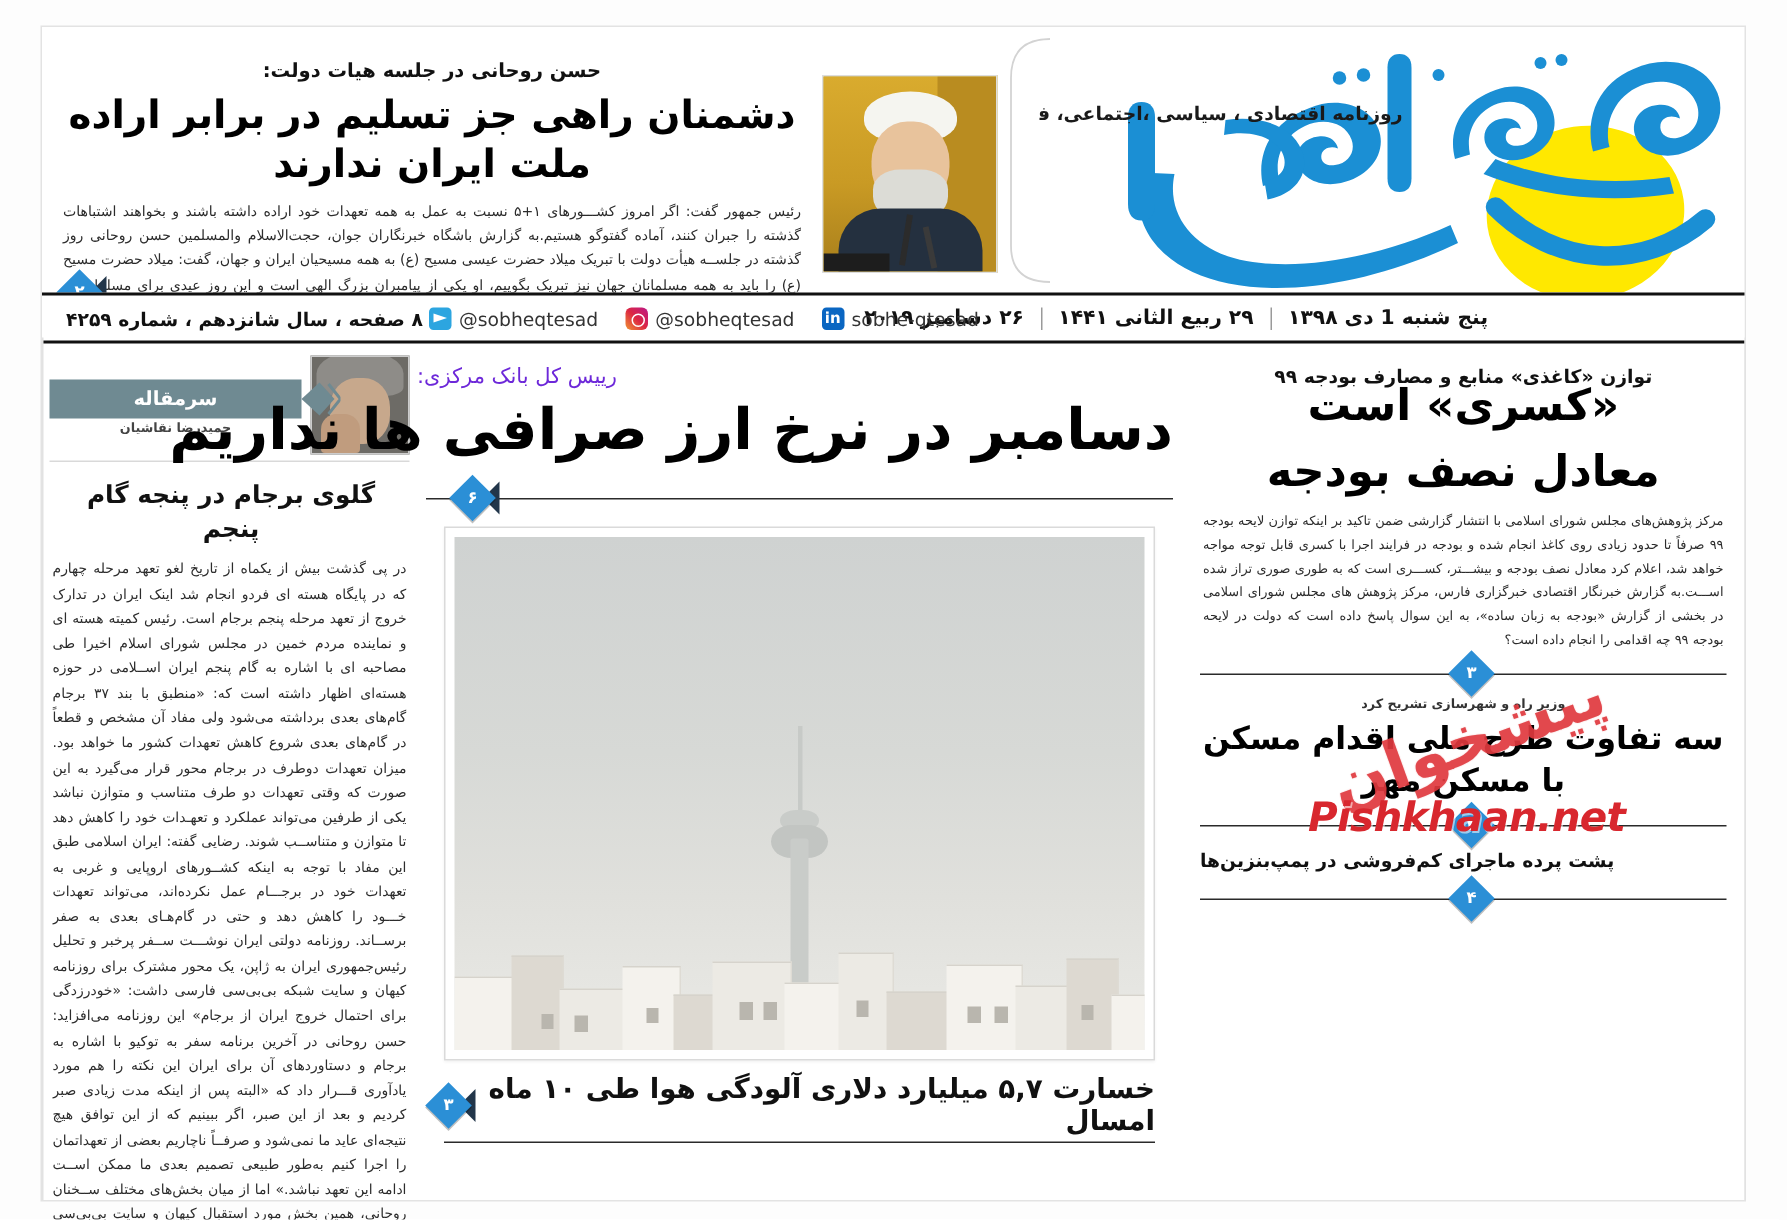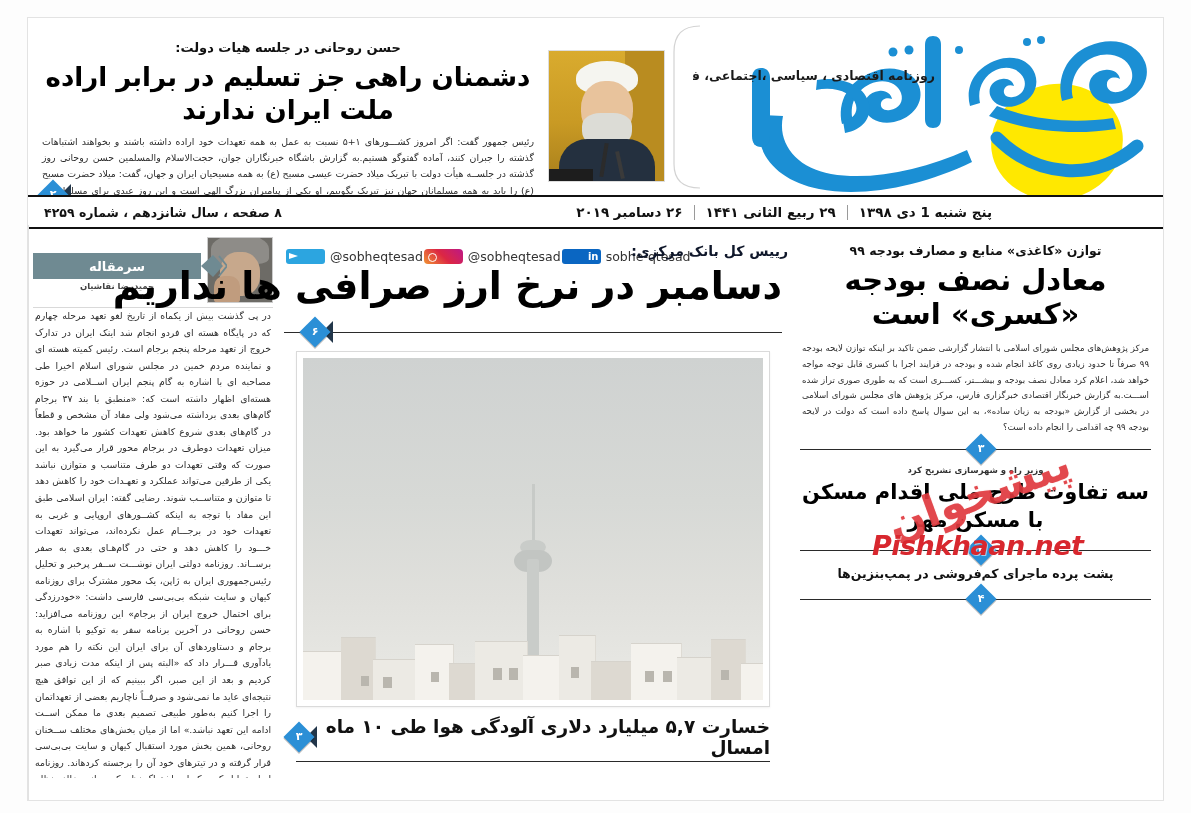--- a/index.html
+++ b/index.html
@@ -106,24 +106,24 @@
     border-top:2px solid #111;border-bottom:2px solid #111;
     background:#fff;
   }
   .dates{
     position:absolute;right:160px;top:0;height:30px;display:flex;align-items:center;
     direction:rtl;font-size:13.5px;font-weight:700;color:#111;
   }
   .dates .d{padding:0 11px;}
   .dates .sep{width:1px;height:15px;background:#9a9a9a;}
   .socials{
-    position:absolute;left:258px;top:0;height:30px;display:flex;align-items:center;gap:1px;direction:ltr;margin-top:44px;
+    position:absolute;left:258px;top:0;height:30px;display:flex;align-items:center;gap:18px;direction:ltr;
   }
   .soc{display:flex;align-items:center;gap:5px;font-size:12.5px;color:#333;}
-  .ico{width:15px;height:15px;border-radius:3px;display:inline-block;position:relative;padding-left:24px;}
+  .ico{width:15px;height:15px;border-radius:3px;display:inline-block;position:relative;}
   .ico.telegram{background:#2ca5e0;border-radius:3px;}
   .ico.telegram::after{content:"";position:absolute;left:3px;top:4px;width:0;height:0;border-left:9px solid #fff;border-top:3px solid transparent;border-bottom:3px solid transparent;}
   .ico.instagram{background:linear-gradient(45deg,#f09433,#dc2743,#bc1888);border-radius:4px;}
   .ico.instagram::after{content:"";position:absolute;left:4px;top:4px;width:7px;height:7px;border:1.6px solid #fff;border-radius:50%;}
   .ico.linkedin{background:#0a66c2;border-radius:3px;color:#fff;font-size:10px;font-weight:700;text-align:center;line-height:15px;}
   .pages-info{
     position:absolute;left:16px;top:0;height:30px;display:flex;align-items:center;
     direction:rtl;font-size:12.5px;font-weight:700;color:#111;
   }
 
@@ -164,21 +164,21 @@
   .edit-body{
     direction:rtl;text-align:justify;font-size:9.3px;line-height:1.78;color:#2c2c2c;
     margin:0 8px 0 6px;max-height:470px;overflow:hidden;
   }
 
   
   .col-center{
     position:absolute;left:250px;top:0;width:510px;height:575px;
   }
   .hero-kicker{
-    direction:rtl;text-align:right;font-size:14px;font-weight:700;color:#0f172a;
+    direction:rtl;text-align:left;font-size:14px;font-weight:400;color:#6d28d9;
     margin:18px 0 4px;
   }
   .hero-title{
     direction:rtl;text-align:center;font-size:38px;font-weight:700;color:#000;
     line-height:1.25;margin:2px 6px 14px;white-space:nowrap;
   }
   .hero-rule{position:relative;height:14px;margin:0 6px;}
   .hero-rule .ln{position:absolute;left:0;right:0;top:7px;border-top:1px solid #2b2b2b;}
   .photo-frame{
     position:relative;margin:12px 18px 0 18px;height:342px;
@@ -211,21 +211,21 @@
     border-right:1px solid #e2e2e2;
   }
   .r-sep{position:relative;height:16px;margin:0 12px;}
   .r-sep .ln{position:absolute;left:0;right:0;top:8px;border-top:1px solid #2a2a2a;}
   .r-kicker{direction:rtl;text-align:center;font-size:12.5px;font-weight:700;color:#111;margin:8px 10px 4px;}
   .r-kicker.sm{font-size:8.5px;color:#333;font-weight:700;}
   .r-title{direction:rtl;text-align:center;font-size:29px;font-weight:700;color:#000;line-height:1.3;margin:4px 12px 6px;}
   .r-title.md{font-size:21px;}
   .r-title.sm{font-size:19px;}
   .r-lede{direction:rtl;text-align:justify;font-size:8.6px;line-height:1.82;color:#2c2c2c;margin:8px 14px 6px;}
-  .r-sub{direction:rtl;text-align:center;font-size:12.5px;font-weight:700;color:#111;margin:8px 12px 2px;}
+  .r-sub{direction:rtl;text-align:left;font-size:12.5px;font-weight:700;color:#111;margin:8px 12px 2px;}
 
   
   .watermark{
     position:absolute;left:862px;top:468px;width:330px;height:120px;
     pointer-events:none;z-index:40;
   }
   .wm-fa{
     position:absolute;right:118px;top:0;
     font-size:44px;font-weight:700;color:#e0393e;
     transform:rotate(-20deg);direction:rtl;opacity:.92;
@@ -355,20 +355,21 @@
         </div>
         <div class="edit-chev">
           <svg width="30" height="30" viewBox="0 0 30 30">
             <path d="M16 4 L4 15 L16 26 L26 15 Z" fill="#6f8a92"></path>
             <path d="M22 5 L30 15 L22 25" fill="none" stroke="#6f8a92" stroke-width="2"></path>
           </svg>
         </div>
         <div class="edit-author">حمیدرضا نقاشیان</div>
       </div>
       <div class="edit-rule"></div>
+      <div class="edit-title">گلوی برجام در پنجه گام پنجم</div>
       <div class="edit-body">در پی گذشت بیش از یکماه از تاریخ لغو تعهد مرحله چهارم که در پایگاه هسته ای فردو انجام شد اینک ایران در تدارک خروج از تعهد مرحله پنجم برجام است. رئیس کمیته هسته ای و نماینده مردم خمین در مجلس شورای اسلام اخیرا طی مصاحبه ای با اشاره به گام پنجم ایران اســلامی در حوزه هسته‌ای اظهار داشته است که: «منطبق با بند ۳۷ برجام گام‌های بعدی برداشته می‌شود ولی مفاد آن مشخص و قطعاً در گام‌های بعدی شروع کاهش تعهدات کشور ما خواهد بود. میزان تعهدات دوطرف در برجام محور قرار می‌گیرد به این صورت که وقتی تعهدات دو طرف متناسب و متوازن نباشد یکی از طرفین می‌تواند عملکرد و تعهـدات خود را کاهش دهد تا متوازن و متناســب شوند. رضایی گفته: ایران اسلامی طبق این مفاد با توجه به اینکه کشــورهای اروپایی و غربی به تعهدات خود در برجـــام عمل نکرده‌اند، می‌تواند تعهدات خـــود را کاهش دهد و حتی در گام‌هـای بعدی به صفر برســاند. روزنامه دولتی ایران نوشـــت ســفر پرخبر و تحلیل رئیس‌جمهوری ایران به ژاپن، یک محور مشترک برای روزنامه کیهان و سایت شبکه بی‌بی‌سی فارسی داشت: «خودرزدگی برای احتمال خروج ایران از برجام» این روزنامه می‌افزاید: حسن روحانی در آخرین برنامه سفر به توکیو با اشاره به برجام و دستاوردهای آن برای ایران این نکته را هم مورد یادآوری قـــرار داد که «البته پس از اینکه مدت زیادی صبر کردیم و بعد از این صبر، اگر ببینیم که از این توافق هیچ نتیجه‌ای عاید ما نمی‌شود و صرفــاً ناچاریم بعضی از تعهداتمان را اجرا کنیم به‌طور طبیعی تصمیم بعدی ما ممکن اســت ادامه این تعهد نباشد.» اما از میان بخش‌های مختلف ســخنان روحانی، همین بخش مورد استقبال کیهان و سایت بی‌بی‌سی قرار گرفته و در تیترهای خود آن را برجسته کردهاند. روزنامه ایران تحلیل کرده که این اشتراک نظر یک رسانه مخالف نظام و رسانه داخلی مدعی حمایت از نظام در اشــتیاق برای خروج ایران از برجام قابل تأمل اســت. کارشناســان سیاسی برای خروج ایران از برجام قابل تأمل است. کارشناسان سیاسی با توجه بــه قطعنامه اخیر نمایندگان پارلمـــان اروپا در خصوص مواجهه نظام جمهوری اسلامی با حق اعتراض مردم این است که اروپا اقدام خاص و مؤثری در راســتای حفظ برجام انجام ندهد که همیـــن موضوع گام پنجم کاهش تعهدات برجامی را به‌همراه دارد.</div>
     </div>
 
     <div class="col-center">
       <div class="hero-kicker">رییس کل بانک مرکزی:</div>
       <div class="hero-title">دسامبر در نرخ ارز صرافی ها نداریم</div>
 
       <div class="hero-rule">
         <div class="ln"></div>
         <div class="badge-arrow" style="left:38px;top:-4px;"></div>
@@ -417,22 +418,22 @@
         </div>
         <div class="txt">خسارت ۵,۷ میلیارد دلاری آلودگی هوا طی ۱۰ ماه امسال</div>
       </div>
       <div style="margin:4px 18px 0 18px;border-top:1px solid #2a2a2a;"></div>
     </div>
 
     <div class="col-right">
 
       <div>
         <div class="r-kicker" style="margin-top:18px;">توازن «کاغذی» منابع و مصارف بودجه ۹۹</div>
+        <div class="r-title" style="margin-top:-10px;">«کسری» است</div>
         <div class="r-title">معادل نصف بودجه</div>
-        <div class="r-title" style="margin-top:-10px;">«کسری» است</div>
         <div class="r-lede">مرکز پژوهش‌های مجلس شورای اسلامی با انتشار گزارشی ضمن تاکید بر اینکه توازن لایحه بودجه ۹۹ صرفاً تا حدود زیادی روی کاغذ انجام شده و بودجه در فرایند اجرا با کسری قابل توجه مواجه خواهد شد، اعلام کرد معادل نصف بودجه و بیشـــتر، کســـری است که به طوری صوری تراز شده اســـت.به گزارش خبرنگار اقتصادی خبرگزاری فارس، مرکز پژوهش های مجلس شورای اسلامی در بخشی از گزارش «بودجه به زبان ساده»، به این سوال پاسخ داده است که دولت در لایحه بودجه ۹۹ چه اقدامی را انجام داده است؟</div>
       </div>
 
       <div class="r-sep">
         <div class="ln"></div>
         <div class="badge" style="left:170px;top:-3px;">
           <span>۳</span>
         </div>
       </div>
 

